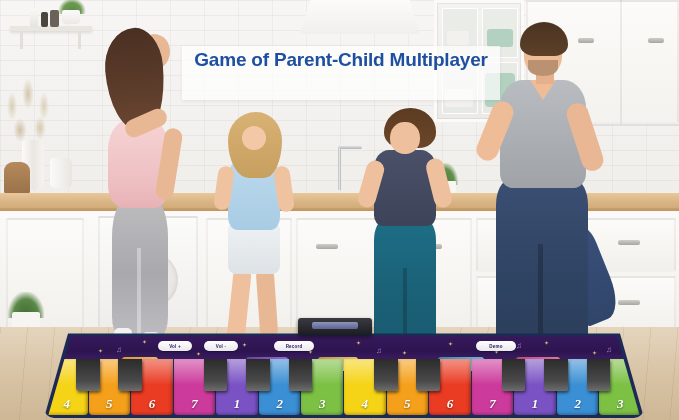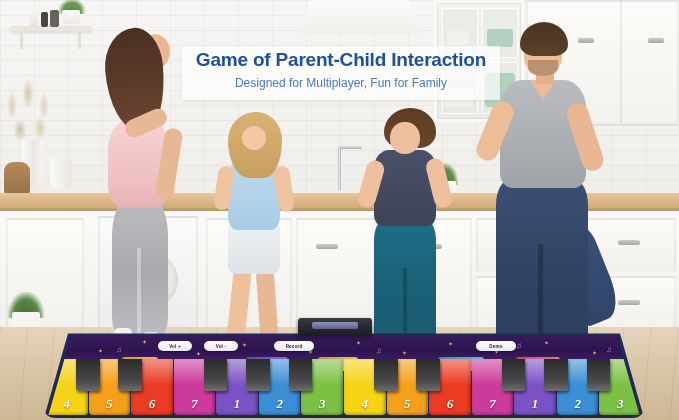--- a/index.html
+++ b/index.html
@@ -452,17 +452,16 @@
           <div class="bkey" style="left: 498.086px; width: 23.84px;"></div>
           <div class="bkey" style="left: 540.657px; width: 23.84px;"></div>
         </div>
     </div>
     <div class="ctrl-box">
       <div class="ctrl-panel"></div>
     </div>
   </div>
 
   <div id="headline-box">
-    <div id="headline">Game of Parent-Child Interaction</div>
-    <div id="subhead">Designed for Multiplayer, Fun for Family</div>
+    <div id="headline">Game of Parent-Child Multiplayer</div>
   </div>
 
 </div>
 
 </body></html>

